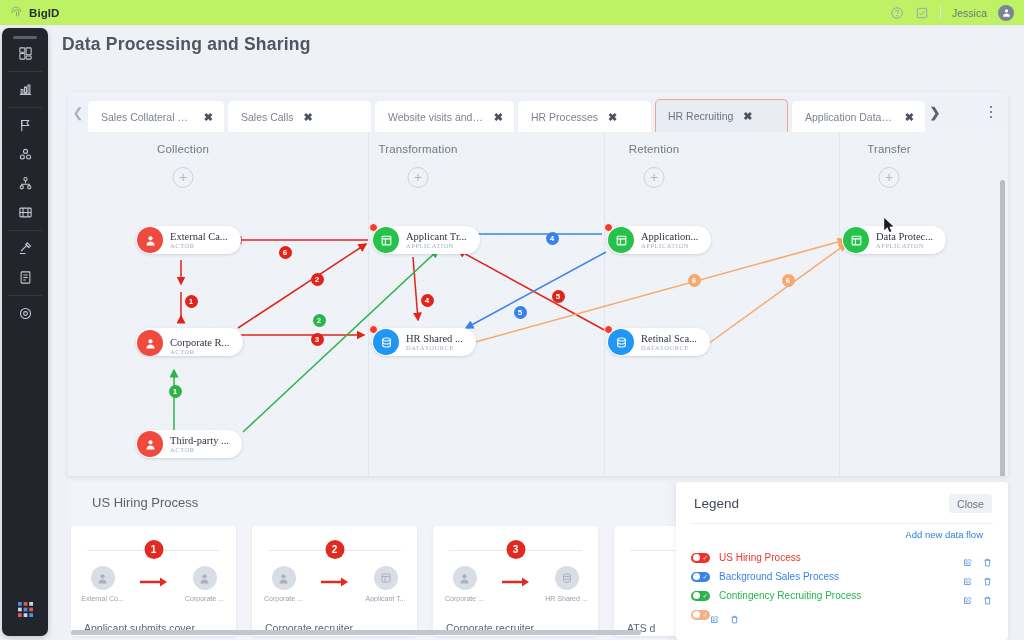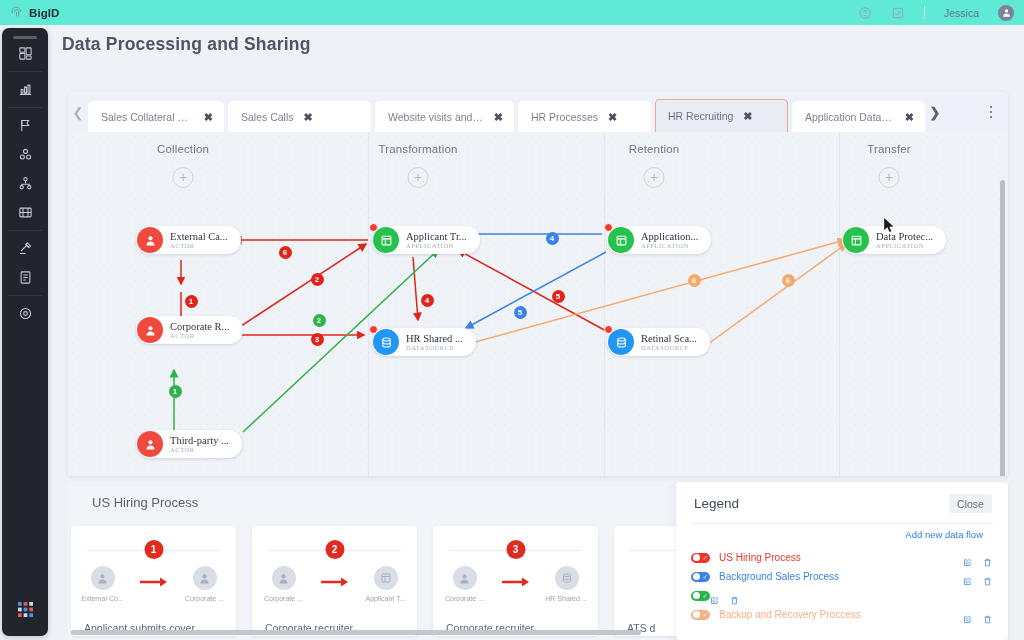--- a/index.html
+++ b/index.html
@@ -5,27 +5,27 @@
   * { box-sizing: border-box; margin: 0; padding: 0; }
   html, body {
     width: 1024px; height: 640px; overflow: hidden;
     font-family: "Liberation Sans", sans-serif;
     background: #eef1f6;
   }
 
   
   .topbar {
     position: absolute; top: 0; left: 0; width: 1024px; height: 26px;
-    background: #5eead4; border-bottom: 1px solid #e6e9ef;
+    background: #bef264; border-bottom: 1px solid #e6e9ef;
     display: flex; align-items: center; z-index: 40; justify-content: center;
   }
   .brand { display: flex; align-items: center; gap: 5px; margin-left: 9px; }
   .brand-mark { width: 15px; height: 15px; opacity: .62; }
   .brand-name { font-size: 11.5px; font-weight: bold; color: #2a2f3a; letter-spacing: .1px; }
-  .topbar-right { margin-left: auto; display: flex; align-items: center; gap: 19px; margin-right: 10px; }
+  .topbar-right { margin-left: auto; display: flex; align-items: center; gap: 11px; margin-right: 10px; }
   .tb-ico { width: 14px; height: 14px; color: #9aa2b1; display: block; }
   .tb-sep { width: 1px; height: 13px; background: #dfe3ea; }
   .tb-user { font-size: 10.5px; color: #6b7280; }
   .tb-avatar {
     width: 16px; height: 16px; border-radius: 50%;
     background: #7b8494; display: flex; align-items: center; justify-content: center;
   }
 
   
   .rail {
@@ -453,21 +453,21 @@
             <svg viewBox="0 0 24 24" width="13" height="13" fill="#fff">
               <circle cx="12" cy="8" r="3.8"></circle>
               <path d="M4.6 21c0-4.3 3.3-7 7.4-7s7.4 2.7 7.4 7z"></path>
             </svg>
           </span>
           <span class="node-txt">
             <span class="node-name" style="display:block">External Ca...</span>
             <span class="node-type" style="display:block">ACTOR</span>
           </span>
         </div>
-        <div class="node" style="left: 68px; top: 184px;">
+        <div class="node" style="left: 68px; top: 196px; align-items: flex-end;">
           <span class="node-ico actor">
             <svg viewBox="0 0 24 24" width="13" height="13" fill="#fff">
               <circle cx="12" cy="8" r="3.8"></circle>
               <path d="M4.6 21c0-4.3 3.3-7 7.4-7s7.4 2.7 7.4 7z"></path>
             </svg>
           </span>
           <span class="node-txt">
             <span class="node-name" style="display:block">Corporate R...</span>
             <span class="node-type" style="display:block">ACTOR</span>
           </span>
@@ -711,38 +711,38 @@
               <path d="M9 6V3.5h6V6"></path>
               <path d="M6 6l1 15h10l1-15"></path>
             </svg></span>
         </span>
       </div>
       <div class="lrow">
         <span class="toggle" style="background:#29b34a">
           <span class="knob"></span>
           <span class="chk">✓</span>
         </span>
+        <span class="lrow-label" style="color:#29b34a">Contingency Recruiting Process</span>
         <span class="lrow-acts">
           <span class="lact"><svg viewBox="0 0 24 24" fill="none" stroke="#3c8ae0" stroke-width="2">
               <path d="M19 13v7H4V5h7"></path>
               <path d="M17 3l4 4-8.5 8.5H8.5V11.5z"></path>
             </svg></span>
           <span class="lact"><svg viewBox="0 0 24 24" fill="none" stroke="#3c8ae0" stroke-width="2">
               <path d="M4 6h16"></path>
               <path d="M9 6V3.5h6V6"></path>
               <path d="M6 6l1 15h10l1-15"></path>
             </svg></span>
         </span>
       </div>
       <div class="lrow">
         <span class="toggle" style="background:#f7b184">
           <span class="knob"></span>
           <span class="chk">✓</span>
         </span>
-        <span class="lrow-label" style="color:#f7b184">Backup and Recovery Proccess</span>
         <span class="lrow-acts">
           <span class="lact"><svg viewBox="0 0 24 24" fill="none" stroke="#3c8ae0" stroke-width="2">
               <path d="M19 13v7H4V5h7"></path>
               <path d="M17 3l4 4-8.5 8.5H8.5V11.5z"></path>
             </svg></span>
           <span class="lact"><svg viewBox="0 0 24 24" fill="none" stroke="#3c8ae0" stroke-width="2">
               <path d="M4 6h16"></path>
               <path d="M9 6V3.5h6V6"></path>
               <path d="M6 6l1 15h10l1-15"></path>
             </svg></span>

